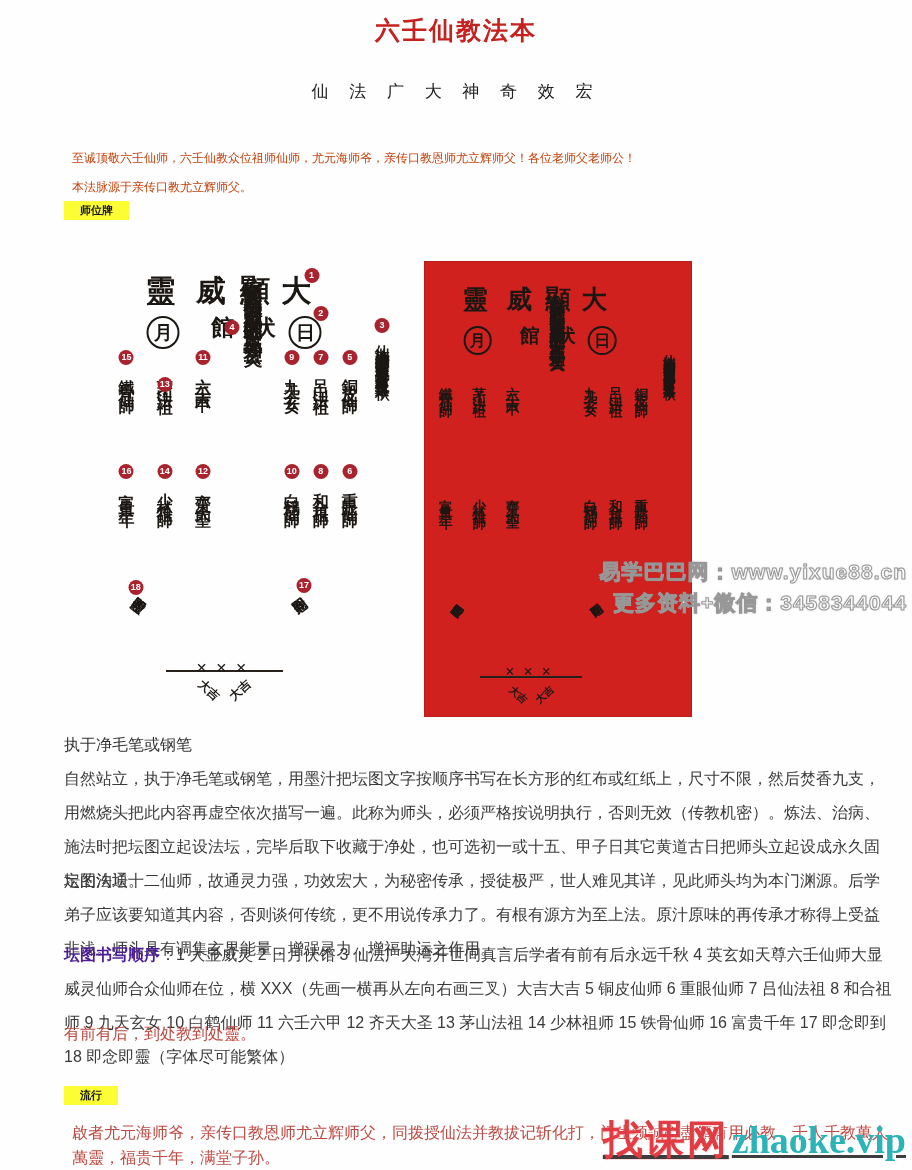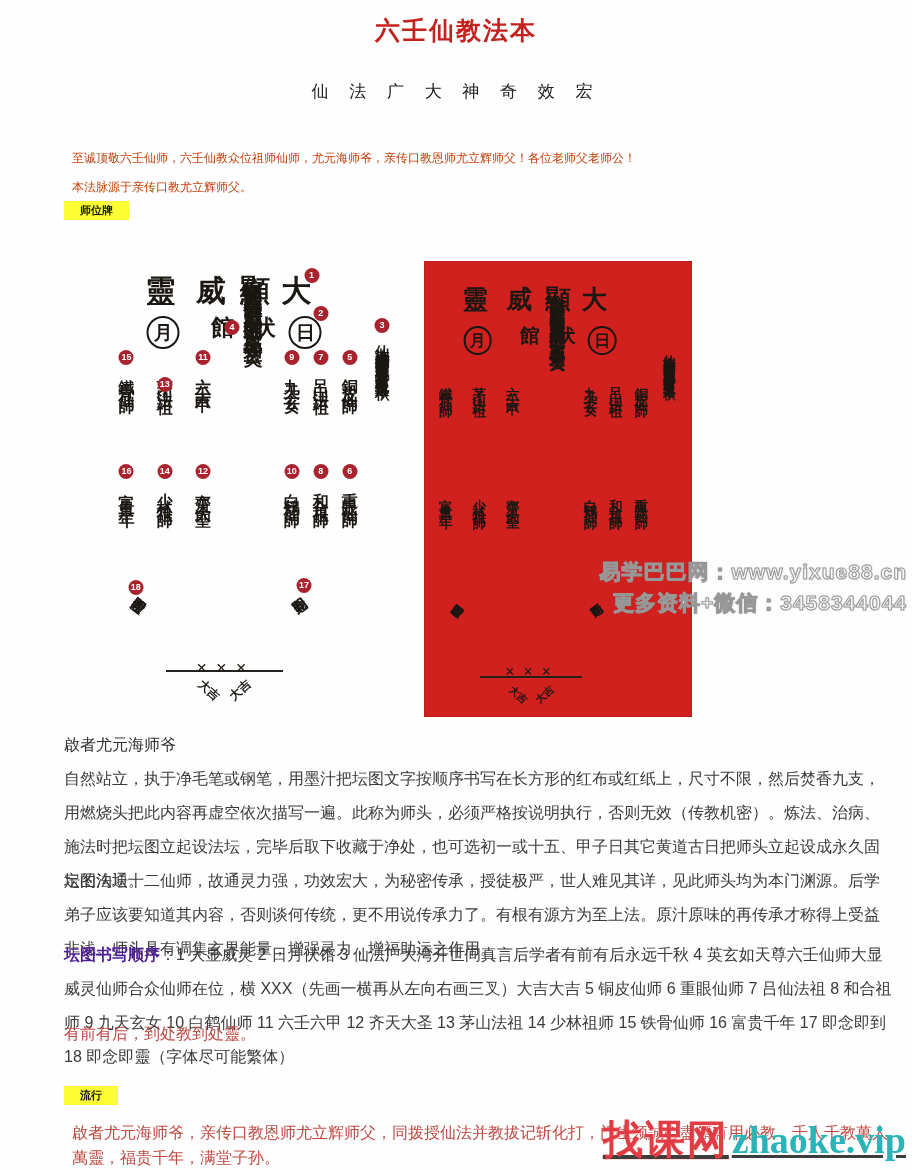--- a/index.html
+++ b/index.html
@@ -142,21 +142,21 @@
       <div class="xmarks" style="font-size: 16.15px; left: 40.5%; top: 402.857px;">×××</div>
       <span class="vchar" style="font-size: 10.2px; transform: translateX(-50%) rotate(42deg); left: 35%; top: 428.519px;">大吉</span>
       <span class="vchar" style="font-size: 10.2px; transform: translateX(-50%) rotate(-42deg); left: 45%; top: 428.519px;">大吉</span>
     </div>
 
   <div class="wm-side">
     <div>易学巴巴网：www.yixue88.cn</div>
     <div>更多资料+微信：3458344044</div>
   </div>
 
-  <div class="sec-head">啟者尤元海师爷</div>
+  <div class="sec-head">执于净毛笔或钢笔</div>
   <p class="body para-a">自然站立，执于净毛笔或钢笔，用墨汁把坛图文字按顺序书写在长方形的红布或红纸上，尺寸不限，然后焚香九支，用燃烧头把此内容再虚空依次描写一遍。此称为师头，必须严格按说明执行，否则无效（传教机密）。炼法、治病、施法时把坛图立起设法坛，完毕后取下收藏于净处，也可选初一或十五、甲子日其它黄道古日把师头立起设成永久固定的法坛。</p>
   <p class="body para-b">坛图沟通十二仙师，故通灵力强，功效宏大，为秘密传承，授徒极严，世人难见其详，见此师头均为本门渊源。后学弟子应该要知道其内容，否则谈何传统，更不用说传承力了。有根有源方为至上法。原汁原味的再传承才称得上受益非浅。师头具有调集玄界能量，增强灵力，增福助运之作用。</p>
   <p class="body para-c"><b>坛图书写顺序</b><span>：1 大显威灵 2 日月伏馆 3 仙法广大湾开世间真言后学者有前有后永远千秋 4 英玄如天尊六壬仙师大显威灵仙师合众仙师在位，横 XXX（先画一横再从左向右画三叉）大吉大吉 5 铜皮仙师 6 重眼仙师 7 吕仙法祖 8 和合祖师 9 九天玄女 10 白鹤仙师 11 六壬六甲 12 齐天大圣 13 茅山法祖 14 少林祖师 15 铁骨仙师 16 富贵千年 17 即念即到 18 即念即靈（字体尽可能繁体）</span></p>
 
   <span class="hl" id="lbl-liuxing">流行</span>
   <p class="red-line">有前有后，到处教到处靈。</p>
   <p class="red-para">啟者尤元海师爷，亲传口教恩师尤立辉师父，同拨授仙法并教拔记斩化打，门生须誠心盡領有用必教，千人千教萬人萬靈，福贵千年，满堂子孙。</p>
 
   <div class="wm-bottom">
     <span class="wm-cn">找课网</span>

